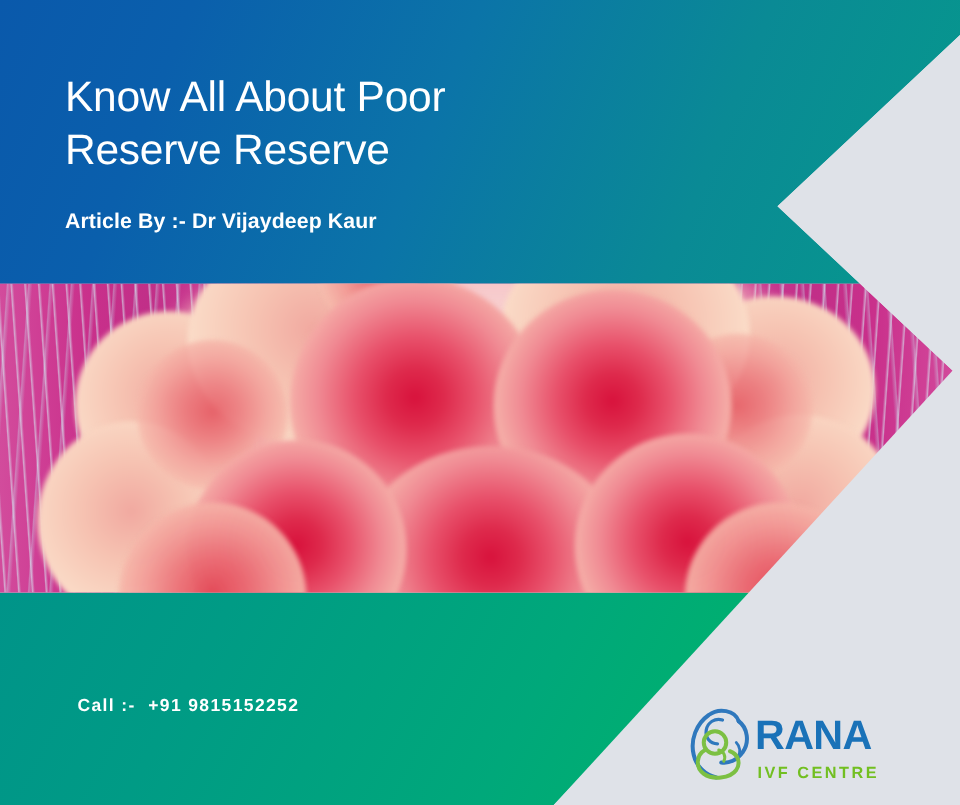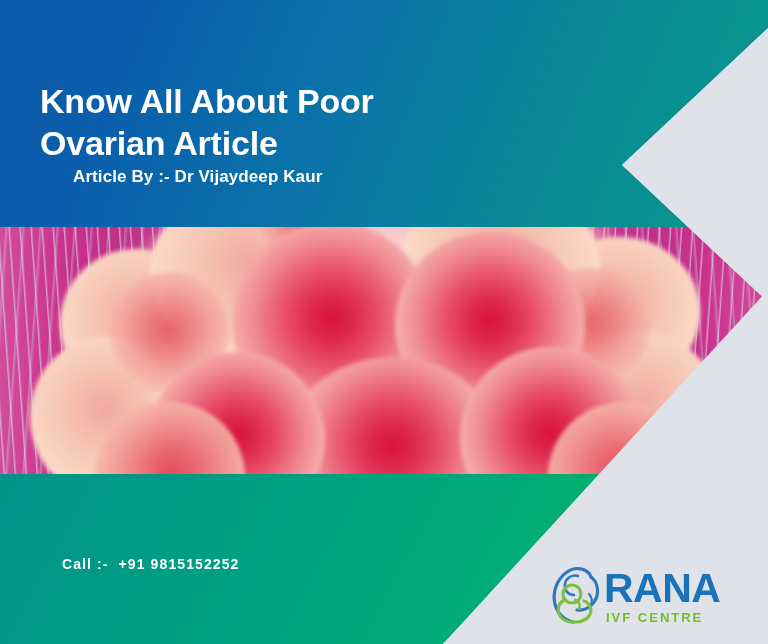--- a/index.html
+++ b/index.html
@@ -12,30 +12,29 @@
     position:relative;width:768px;height:644px;overflow:hidden;
     background:#dfe2e8;
   }
 
   
   #header{
     position:absolute;left:0;top:0;width:768px;height:227px;
     background:linear-gradient(112deg,#0a59ab 0%,#0a5fac 18%,#0b74a8 45%,#0a8a95 72%,#06998c 100%);
   }
   #headline{
-    position:absolute;left:40px;top:57px;width:560px;
-    color:#ffffff;font-weight:bold;font-size:34px;line-height:42px;
+    position:absolute;left:52px;top:57px;width:560px;
+    color:#ffffff;font-weight:normal;font-size:34px;line-height:42px;
     letter-spacing:-0.2px;
-    margin-top:23px;
   }
   #headline .l1{display:block;}
   #headline .l2{display:block;}
   #byline{
     position:absolute;left:52px;top:167px;
-    color:#ffffff;font-size:17px;font-weight:bold;letter-spacing:0.1px;margin-left:21px;
+    color:#ffffff;font-size:17px;font-weight:bold;letter-spacing:0.1px;
   }
 
   
   #imageband{
     position:absolute;left:0;top:227px;width:768px;height:247px;overflow:hidden;
     background:#c8348c;
   }
   .fibre{
     position:absolute;inset:0;
     background:
@@ -85,36 +84,36 @@
   }
 
   
   #logo{
     position:absolute;left:548px;top:562px;width:206px;height:70px;
   }
   #logomark{position:absolute;left:0;top:2px;width:62px;height:62px;}
   #logotype{position:absolute;left:56px;top:4px;width:150px;height:62px;}
   #logoword{
     position:absolute;left:0;top:0;
-    font-size:41px;font-weight:bold;color:#1a72b8;letter-spacing:-0.5px;line-height:44px;
+    font-size:33px;font-weight:bold;color:#1a72b8;letter-spacing:-0.5px;line-height:44px;
   }
   #logosub{
     position:absolute;left:2px;top:42px;
     font-size:13px;font-weight:bold;color:#72bf21;letter-spacing:2.0px;line-height:20px;
   }
 </style>
 </head>
 <body>
 
 <div id="poster">
 
   <div id="header">
     <div id="headline">
       <span class="l1">Know All About Poor</span>
-      <span class="l2">Ovarian Article</span>
+      <span class="l2">Reserve Reserve</span>
     </div>
     <div id="byline">Article By :- Dr Vijaydeep Kaur</div>
   </div>
 
   <div id="imageband">
     <div id="leftfibre">
         <div class="fibre"></div>
       </div>
     <div id="rightfibre">
         <div class="fibre right"></div>

